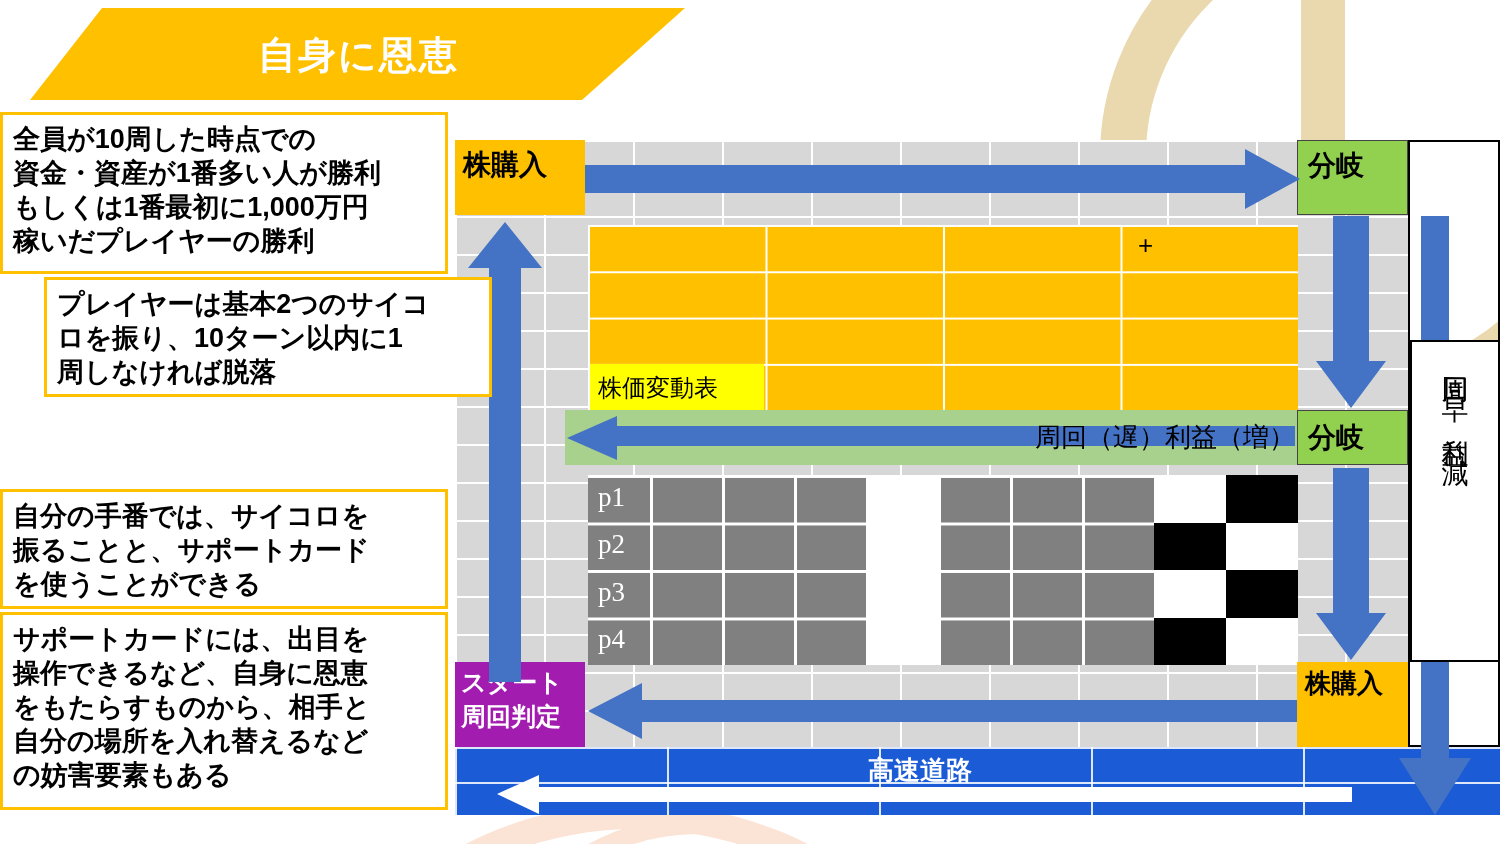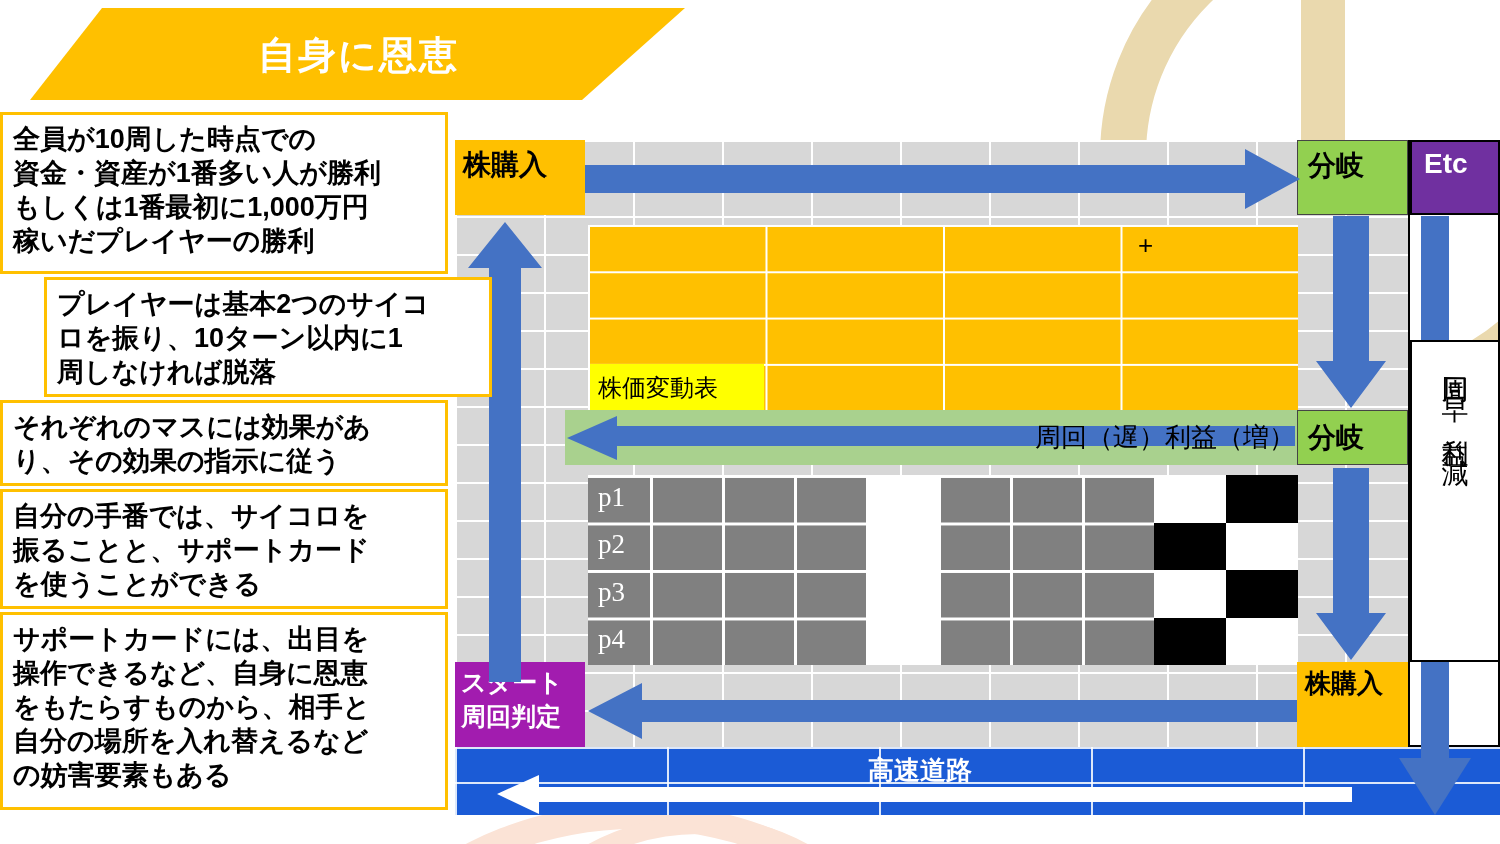--- a/index.html
+++ b/index.html
@@ -100,22 +100,20 @@
     <span>自身に恩恵</span>
   </div>
 
   <div id="rule1" class="abs rule-box pre">全員が10周した時点での
 資金・資産が1番多い人が勝利
 もしくは1番最初に1,000万円
 稼いだプレイヤーの勝利</div>
   <div id="rule2" class="abs rule-box pre">プレイヤーは基本2つのサイコ
 ロを振り、10ターン以内に1
 周しなければ脱落</div>
-  <div id="rule3" class="abs rule-box pre">それぞれのマスには効果があ
-り、その効果の指示に従う</div>
   <div id="rule4" class="abs rule-box pre">自分の手番では、サイコロを
 振ることと、サポートカード
 を使うことができる</div>
   <div id="rule5" class="abs rule-box pre">サポートカードには、出目を
 操作できるなど、自身に恩恵
 をもたらすものから、相手と
 自分の場所を入れ替えるなど
 の妨害要素もある</div>
 
   <div class="abs board-grid"></div>
@@ -130,21 +128,20 @@
     <span class="v">早</span>
     <span class="v gap-big">利益</span>
     <span class="v">減</span>
   </div>
   <svg class="arrow" style="left:1399px;top:758px" width="72" height="57">
     <polygon points="0,0 72,0 36,57" fill="#4472c4"></polygon>
   </svg>
 
   <div class="abs cell cell-stock-top">株購入</div>
   <div class="abs cell cell-branch-top">分岐</div>
-  <div class="abs cell cell-etc">Etc</div>
   <div class="abs cell cell-branch-mid">分岐</div>
   <div class="abs cell cell-start pre">スタート
 周回判定</div>
   <div class="abs cell cell-stock-bottom">株購入</div>
 
   <div class="abs orange-table">
     <span class="plus-sign">+</span>
     <div class="stock-yellow">株価変動表</div>
   </div>
 

